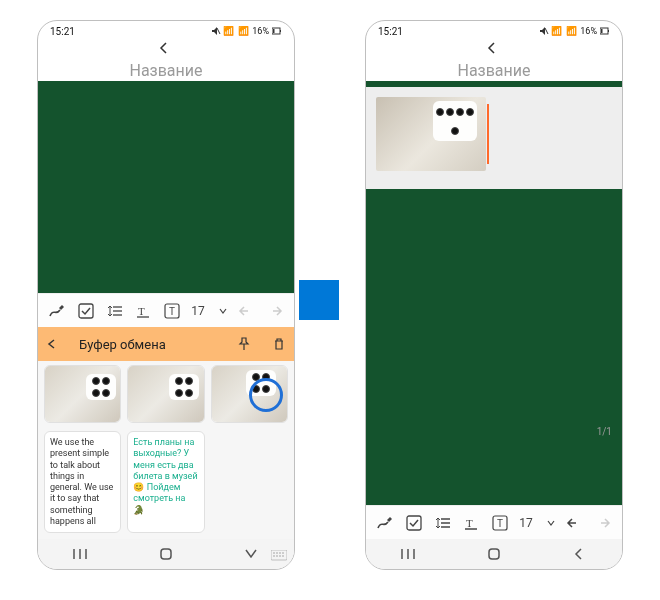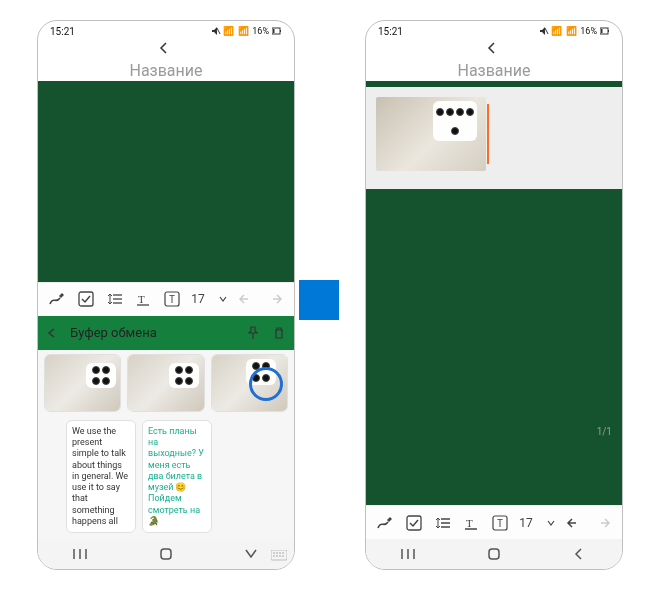--- a/index.html
+++ b/index.html
@@ -44,22 +44,22 @@
   .content { flex: 1; background: #14532d; position: relative; }
   .toolbar {
     height: 34px; background: #fdfdfd;
     display: flex; align-items: center; gap: 10px; padding: 0 10px;
     border-top: 1px solid #eee;
     color: #444; font-size: 13px;
   }
   .tool { display: flex; align-items: center; justify-content: center; width: 20px; height: 20px; }
   .font-size-ctrl { display: flex; align-items: center; gap: 14px; font-size: 12px; }
   .clipboard-bar {
-    height: 34px; display: flex; align-items: center; padding: 0 8px; gap: 12px;
-    background: #15803d;
+    height: 34px; display: flex; align-items: center; padding: 0 8px; gap: 21px;
+    background: #fdba74;
   }
   .clipboard-bar .cb-title { flex: 1; font-size: 13px; color: #222; }
   .thumbs { display: flex; gap: 6px; padding: 4px 6px; background: #f6f6f6; }
   .thumb {
     flex: 1; height: 58px; border: 1px solid #e0e0e0; border-radius: 6px;
     background: #fff; position: relative; overflow: hidden;
   }
   .thumb-img {
     width: 100%; height: 100%;
     background: linear-gradient(135deg, #d8d2c6 0%, #eceae4 50%, #cfc8bc 100%);
@@ -74,21 +74,21 @@
   .lens { width: 8px; height: 8px; background: #111; border-radius: 50%; border: 1px solid #444; }
   .selection-ring {
     position: absolute; width: 34px; height: 34px; border: 3px solid #1f6fd6;
     border-radius: 50%; right: 4px; top: 12px;
   }
   .text-cards { display: flex; gap: 6px; padding: 4px 6px 6px; background: #f6f6f6; }
   .card {
     flex: 1; background: #fff; border: 1px solid #e0e0e0; border-radius: 6px;
     padding: 5px; font-size: 9px; line-height: 1.25;
   }
-  .card.t1 { color: #333; margin-left: 22px; }
+  .card.t1 { color: #333; }
   .card.t2 { color: #1cb08f; }
   .navbar {
     height: 30px; background: #f4f4f4; display: flex; align-items: center;
     justify-content: space-around; color: #555; font-size: 13px;
   }
   .nav-icon { display: flex; align-items: center; justify-content: center; width: 40px; }
   
   .inserted-wrap { background: #eeeeee; margin-top: 6px; padding: 10px 0 18px; }
   .inserted {
     width: 110px; height: 74px; margin-left: 10px; position: relative;

